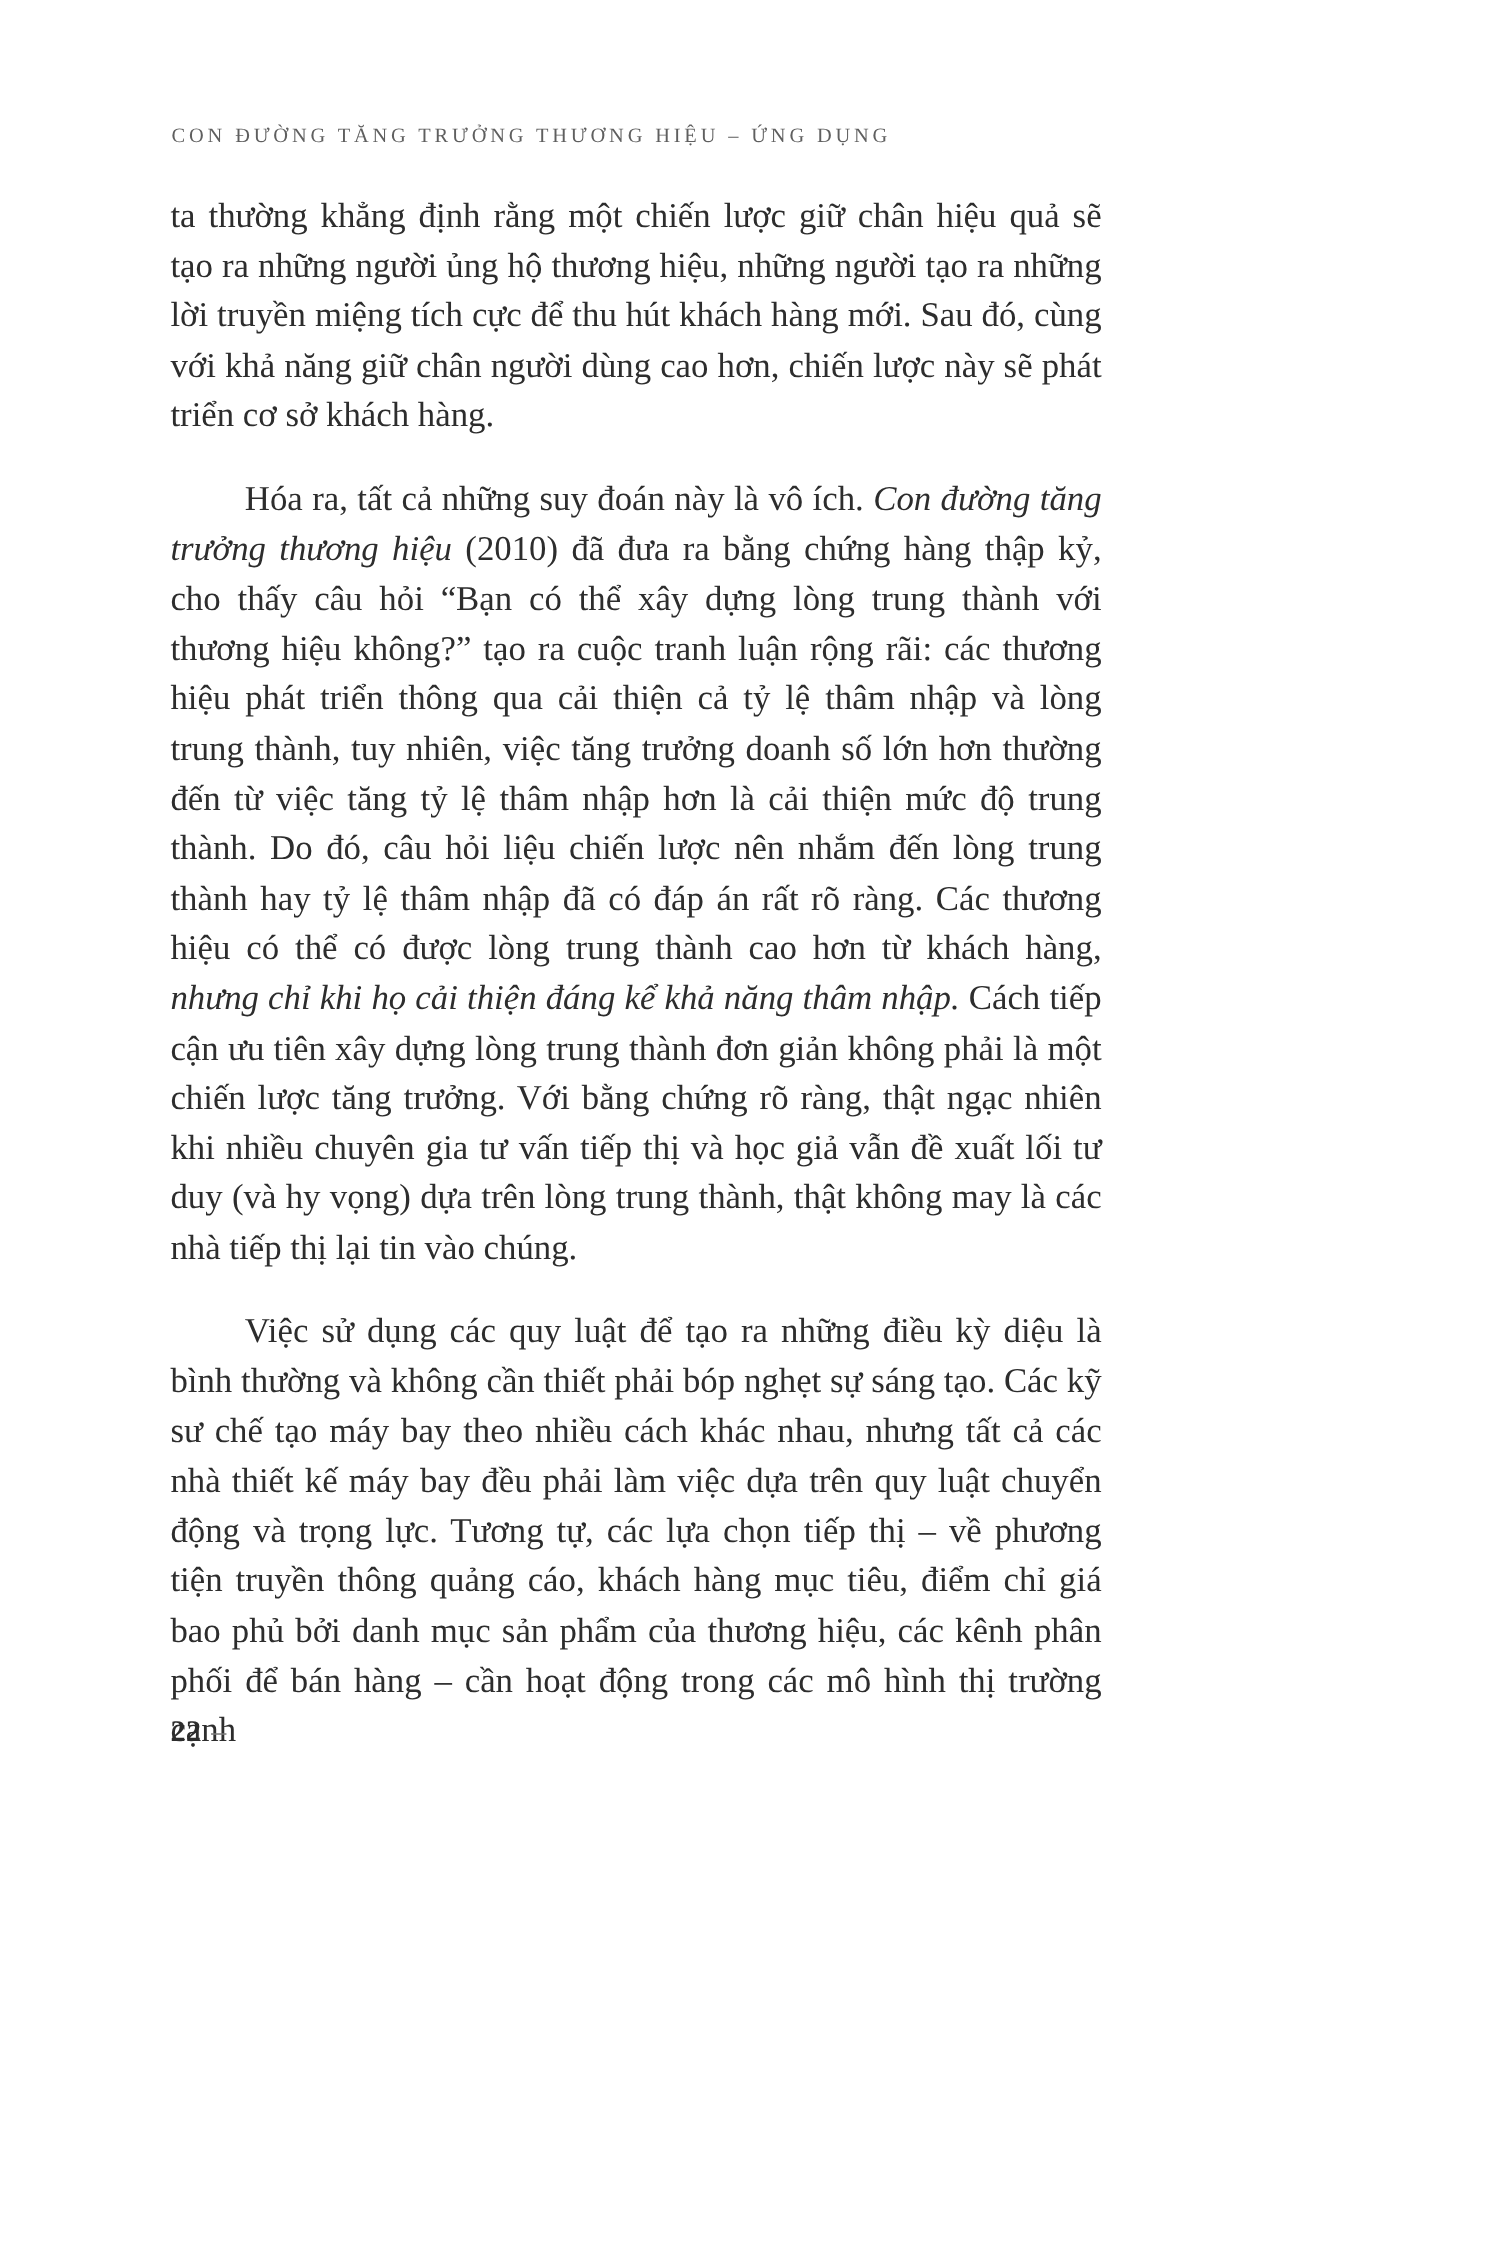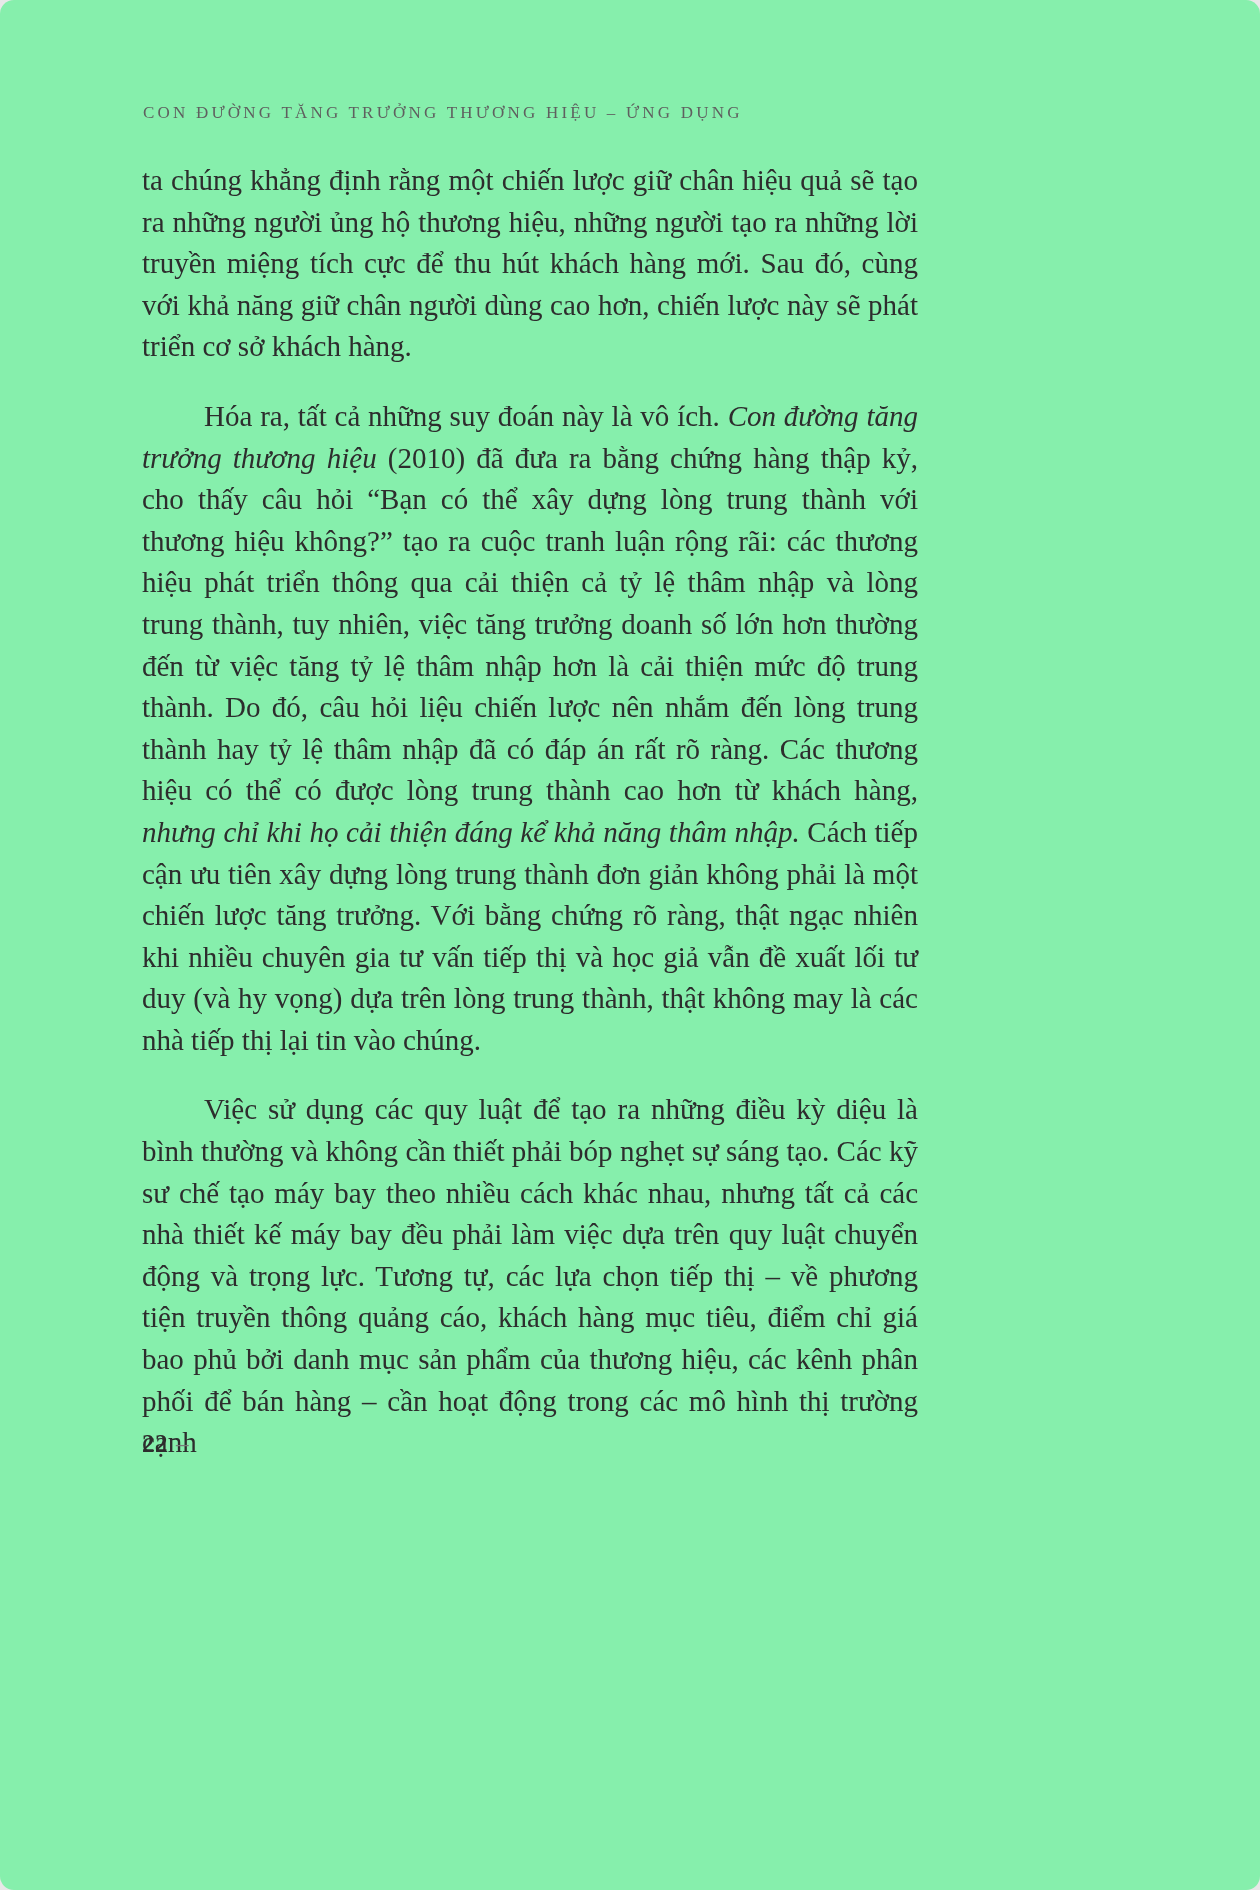--- a/index.html
+++ b/index.html
@@ -1,25 +1,24 @@
 <!DOCTYPE html>
 <html lang="vi"><head>
 <meta charset="utf-8">
 <style>
   html, body { margin: 0; padding: 0; background: #e8e8e8; }
   .page {
     position: relative;
     width: 1260px;
     height: 1890px;
     margin: 0 auto;
-    background: #86efac;
+    background: #ffffff;
     color: #2d2d2d;
     font-family: "Liberation Serif", "DejaVu Serif", serif;
     overflow: hidden;
-    border-radius: 14px;
   }
   .running-header {
     position: absolute;
     top: 103px;
     left: 143px;
     width: 980px;
     font-size: 17px;
     letter-spacing: 3.2px;
     color: #5f5f5f;
     font-weight: normal;
@@ -59,21 +58,21 @@
 </head>
 <body>
 
 <div class="page">
 
   <div class="running-header">CON ĐƯỜNG TĂNG TRƯỞNG THƯƠNG HIỆU – ỨNG DỤNG</div>
 
   <div class="body-text">
 
     <p>
-      <span>ta chúng khẳng định rằng một chiến lược giữ chân hiệu quả sẽ tạo ra những người ủng hộ thương hiệu, những người tạo ra những lời truyền miệng tích cực để thu hút khách hàng mới. Sau đó, cùng với khả năng giữ chân người dùng cao hơn, chiến lược này sẽ phát triển cơ sở khách hàng.</span>
+      <span>ta thường khẳng định rằng một chiến lược giữ chân hiệu quả sẽ tạo ra những người ủng hộ thương hiệu, những người tạo ra những lời truyền miệng tích cực để thu hút khách hàng mới. Sau đó, cùng với khả năng giữ chân người dùng cao hơn, chiến lược này sẽ phát triển cơ sở khách hàng.</span>
     </p>
 
     <p class="spaced indented">
       <span>Hóa ra, tất cả những suy đoán này là vô ích. </span><span class="italic">Con đường tăng trưởng thương hiệu</span><span> (2010) đã đưa ra bằng chứng hàng thập kỷ, cho thấy câu hỏi “Bạn có thể xây dựng lòng trung thành với thương hiệu không?” tạo ra cuộc tranh luận rộng rãi: các thương hiệu phát triển thông qua cải thiện cả tỷ lệ thâm nhập và lòng trung thành, tuy nhiên, việc tăng trưởng doanh số lớn hơn thường đến từ việc tăng tỷ lệ thâm nhập hơn là cải thiện mức độ trung thành. Do đó, câu hỏi liệu chiến lược nên nhắm đến lòng trung thành hay tỷ lệ thâm nhập đã có đáp án rất rõ ràng. Các thương hiệu có thể có được lòng trung thành cao hơn từ khách hàng, </span><span class="italic">nhưng chỉ khi họ cải thiện đáng kể khả năng thâm nhập.</span><span> Cách tiếp cận ưu tiên xây dựng lòng trung thành đơn giản không phải là một chiến lược tăng trưởng. Với bằng chứng rõ ràng, thật ngạc nhiên khi nhiều chuyên gia tư vấn tiếp thị và học giả vẫn đề xuất lối tư duy (và hy vọng) dựa trên lòng trung thành, thật không may là các nhà tiếp thị lại tin vào chúng.</span>
     </p>
 
     <p class="spaced indented">
       <span>Việc sử dụng các quy luật để tạo ra những điều kỳ diệu là bình thường và không cần thiết phải bóp nghẹt sự sáng tạo. Các kỹ sư chế tạo máy bay theo nhiều cách khác nhau, nhưng tất cả các nhà thiết kế máy bay đều phải làm việc dựa trên quy luật chuyển động và trọng lực. Tương tự, các lựa chọn tiếp thị – về phương tiện truyền thông quảng cáo, khách hàng mục tiêu, điểm chỉ giá bao phủ bởi danh mục sản phẩm của thương hiệu, các kênh phân phối để bán hàng – cần hoạt động trong các mô hình thị trường cạnh</span>
     </p>
 

